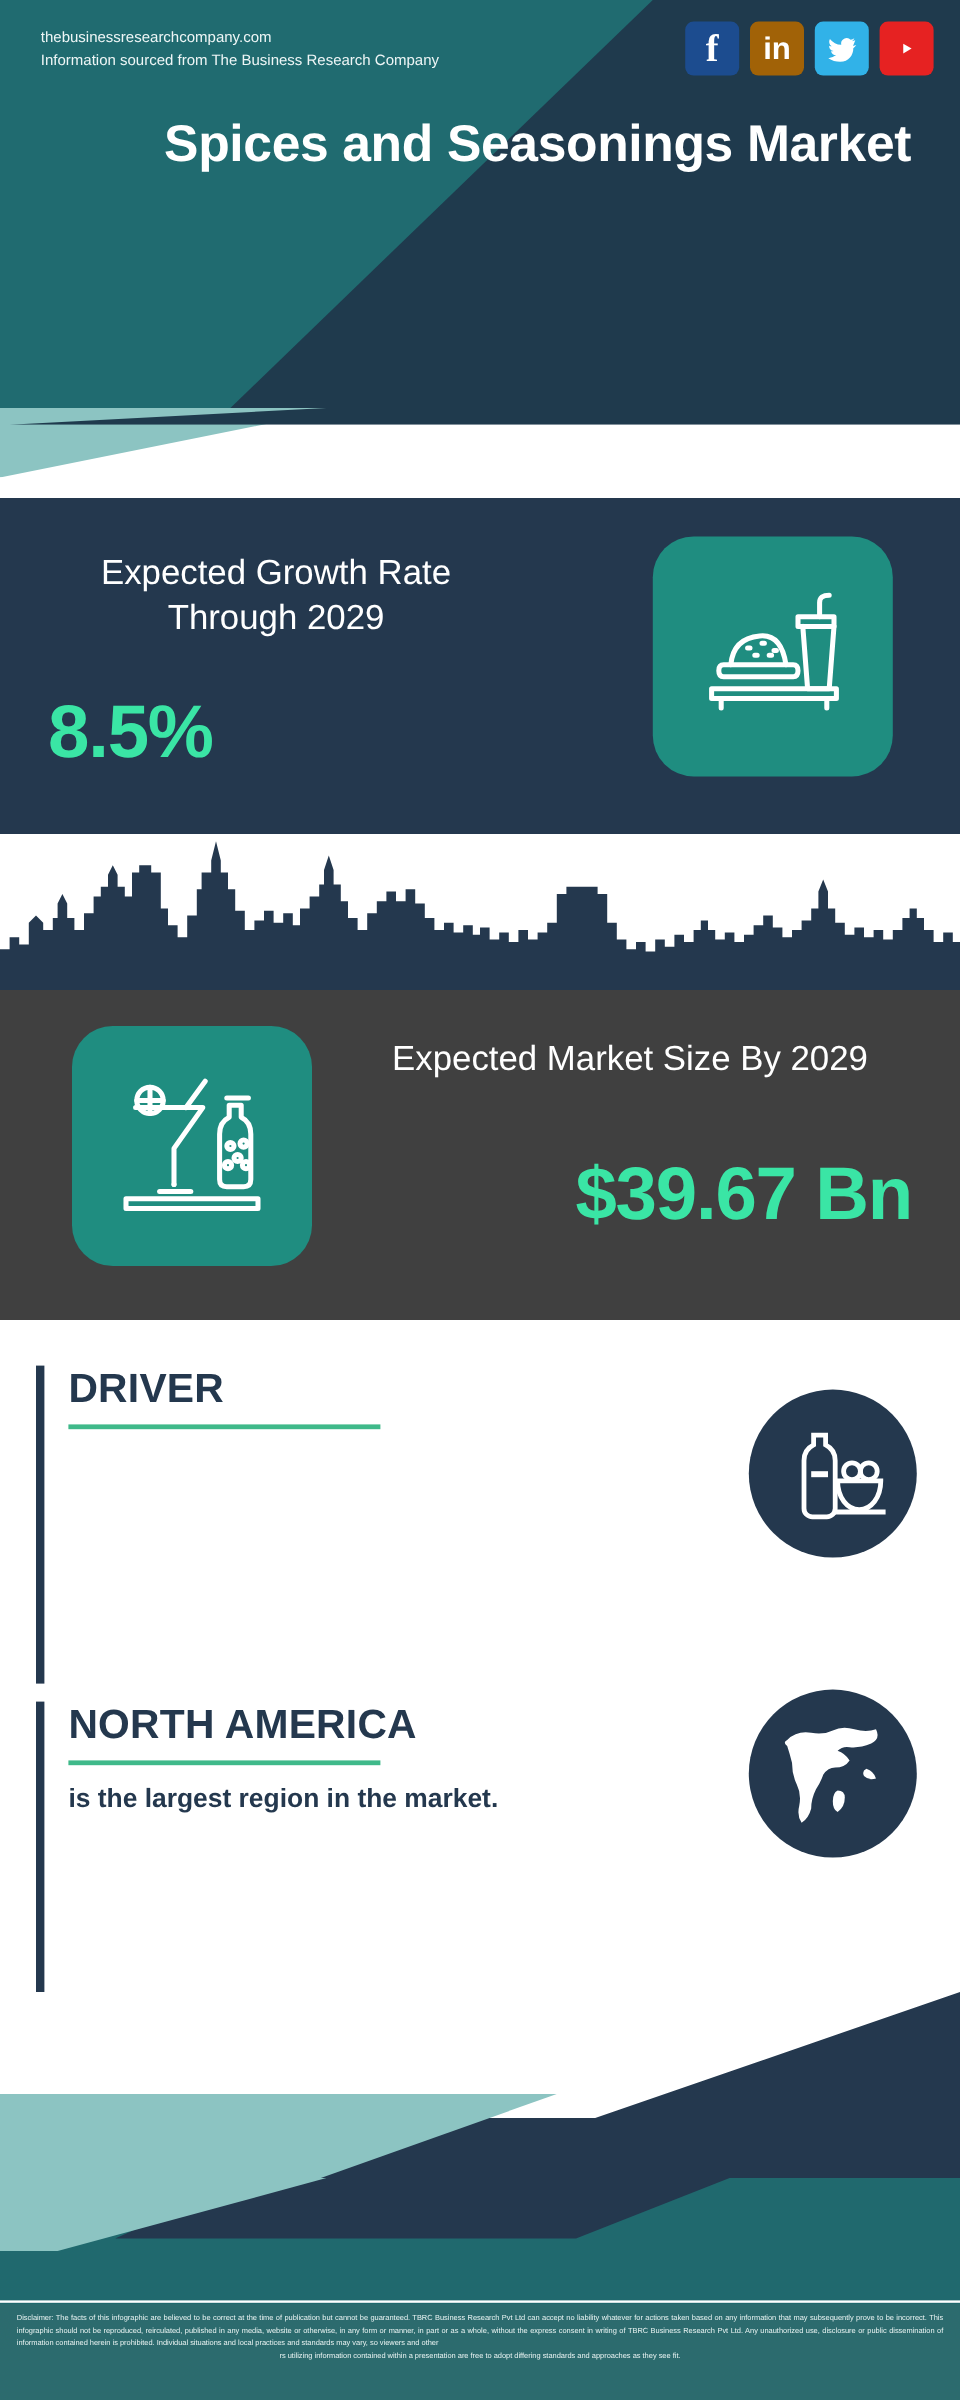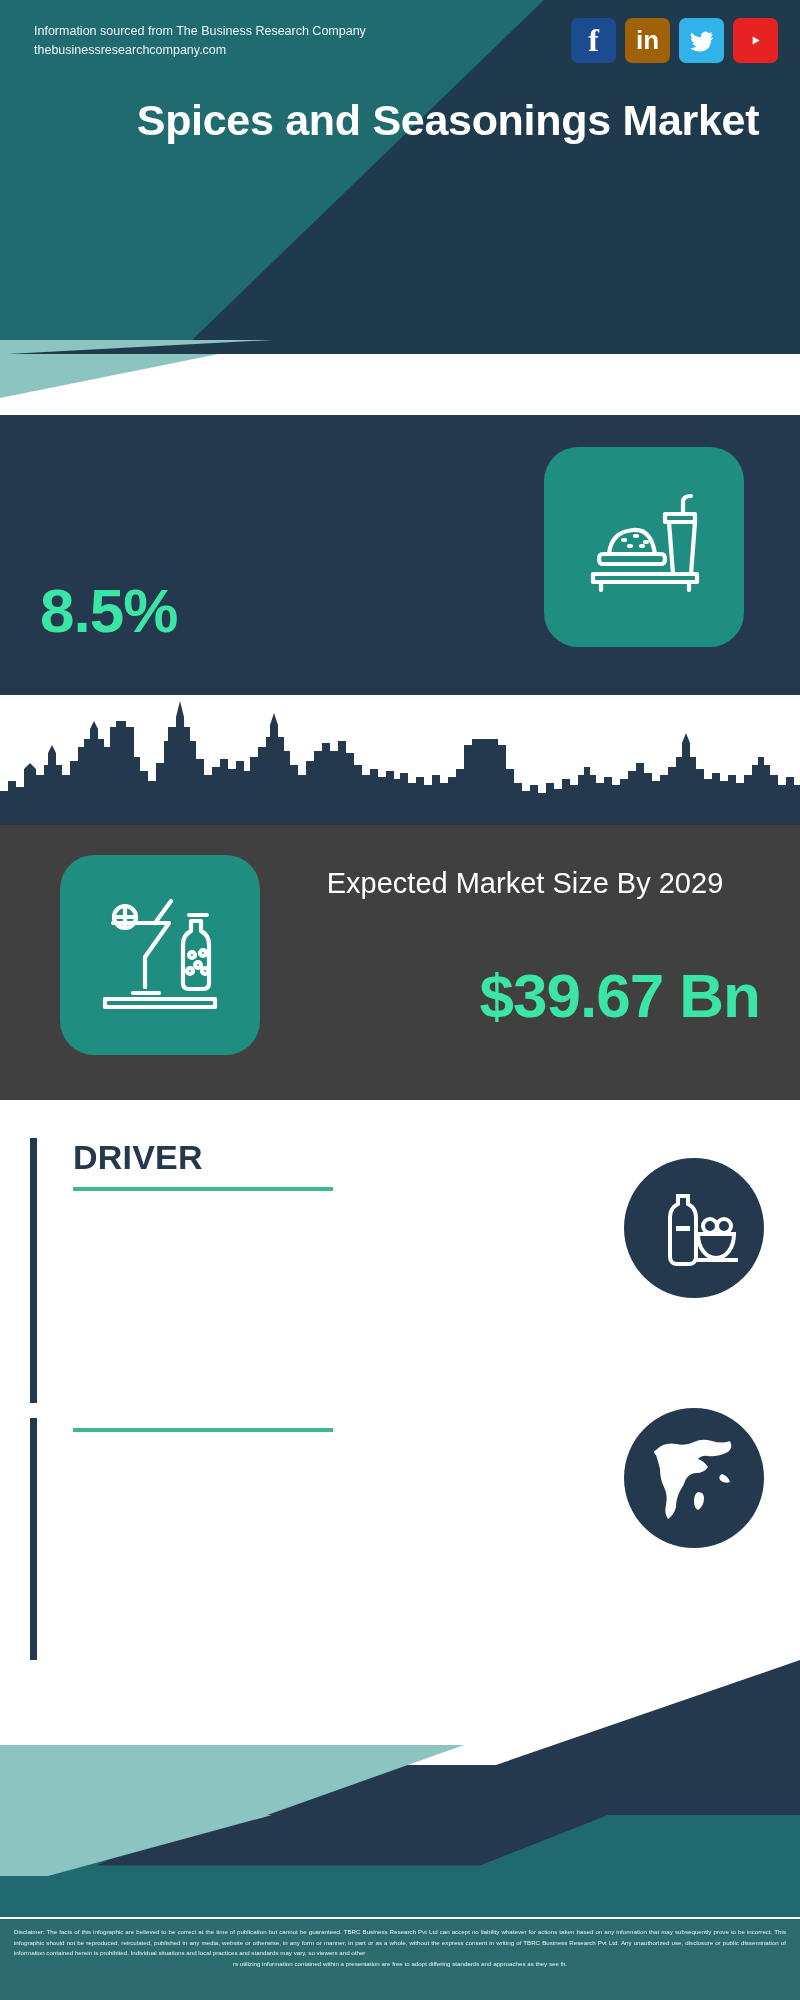--- a/index.html
+++ b/index.html
@@ -98,21 +98,21 @@
     display:flex; align-items:center; justify-content:center;
   }
 
   
   .content {
     position:absolute; left:0; top:1100px; width:800px; height:580px;
     background:#ffffff;
   }
   .fact {
     position:absolute; left:30px; width:640px;
-    padding-left:36px;
+    padding-left:20px;
     border-left:7px solid #24384e;
   }
   .fact.f1 { top:38px; height:265px; }
   .fact.f2 { top:318px; height:250px; }
   .fact-title {
     color:#24384e; font-weight:bold; letter-spacing:0.2px;
   }
   .fact.f1 .fact-title { font-size:34px; }
   .fact.f2 .fact-title { font-size:34px; }
   .fact-rule {
@@ -211,20 +211,21 @@
   <div class="header">
     <div class="tealwedge"></div>
     <div class="header-title">Spices and Seasonings Market</div>
   </div>
   <div class="hdr-strip">
     <div class="lt"></div>
     <div class="dk"></div>
   </div>
 
   <div class="growth">
+    <div class="growth-label">Expected Growth Rate Through 2029</div>
     <div class="growth-value">8.5%</div>
     <div class="icon-card">
       <svg width="130" height="110" viewBox="0 0 130 110" fill="none" stroke="#ffffff" stroke-width="4.2" stroke-linecap="round" stroke-linejoin="round">
 
         <path d="M86 22 h30 v8 h-30 z"></path>
         <path d="M90 30 l4 52 h18 l4 -52"></path>
         <path d="M104 22 v-12 q0 -6 8 -6"></path>
 
         <path d="M30 62 q2 -22 24 -24 q18 -2 22 24"></path>
         <path d="M24 62 h58 q4 0 4 5 q0 5 -4 5 h-58 q-4 0 -4 -5 q0 -5 4 -5 z"></path>
@@ -267,21 +268,23 @@
     <div class="size-label">Expected Market Size By 2029</div>
     <div class="size-value">$39.67 Bn</div>
   </div>
 
   <div class="content">
     <div class="fact f1">
       <div class="fact-title">DRIVER</div>
       <div class="fact-rule"></div>
     </div>
     <div class="fact f2">
+      <div class="fact-title">NORTH AMERICA</div>
       <div class="fact-rule"></div>
+      <div class="fact-body">is the largest region in the market.</div>
     </div>
   </div>
 
   <div class="circle-icon c1">
     <svg width="92" height="92" viewBox="0 0 92 92" fill="#ffffff">
 
       <path d="M30 14 h10 v8 c6 3 8 8 8 13 v40 c0 4 -3 7 -7 7 h-12 c-4 0 -7 -3 -7 -7 v-40 c0 -5 2 -10 8 -13 z" fill="none" stroke="#ffffff" stroke-width="4"></path>
       <rect x="28" y="44" width="14" height="5" fill="#ffffff"></rect>
 
       <path d="M50 52 h36 c0 14 -8 24 -18 24 c-10 0 -18 -10 -18 -24 z" fill="none" stroke="#ffffff" stroke-width="4"></path>
@@ -305,22 +308,22 @@
     <div class="fd-teal"></div>
   </div>
 
   <div class="footer-bar">
     <div class="fb-teal"></div>
     <div class="fb-navy"></div>
     <div class="fb-lt"></div>
   </div>
 
   <div class="attrib">
+    <div>thebusinessresearchcompany.com</div>
     <div>Information sourced from The Business Research Company</div>
-    <div>thebusinessresearchcompany.com</div>
   </div>
 
   <div class="socials">
     <div class="sq fb">f</div>
     <div class="sq li">in</div>
     <div class="sq tw">
       <svg width="27" height="27" viewBox="0 0 24 24" fill="#ffffff">
           <path d="M22 5.9c-.8.4-1.6.6-2.5.7a4 4 0 0 0 1.8-2.2c-.8.5-1.7.9-2.7 1.1a4.1 4.1 0 0 0-7 3.7A11.6 11.6 0 0 1 3.2 4.8a4.1 4.1 0 0 0 1.3 5.5c-.7 0-1.3-.2-1.9-.5a4.1 4.1 0 0 0 3.3 4 4.2 4.2 0 0 1-1.9.1 4.1 4.1 0 0 0 3.8 2.9A11.5 11.5 0 0 1 2 19.2a16.3 16.3 0 0 0 8.8 2.6c6.3 0 9.9-5.3 9.7-10.1.9-.6 1.6-1.4 2.2-2.3-.8.4-1.6.6-2.4.7z"></path>
         </svg>
     </div>

